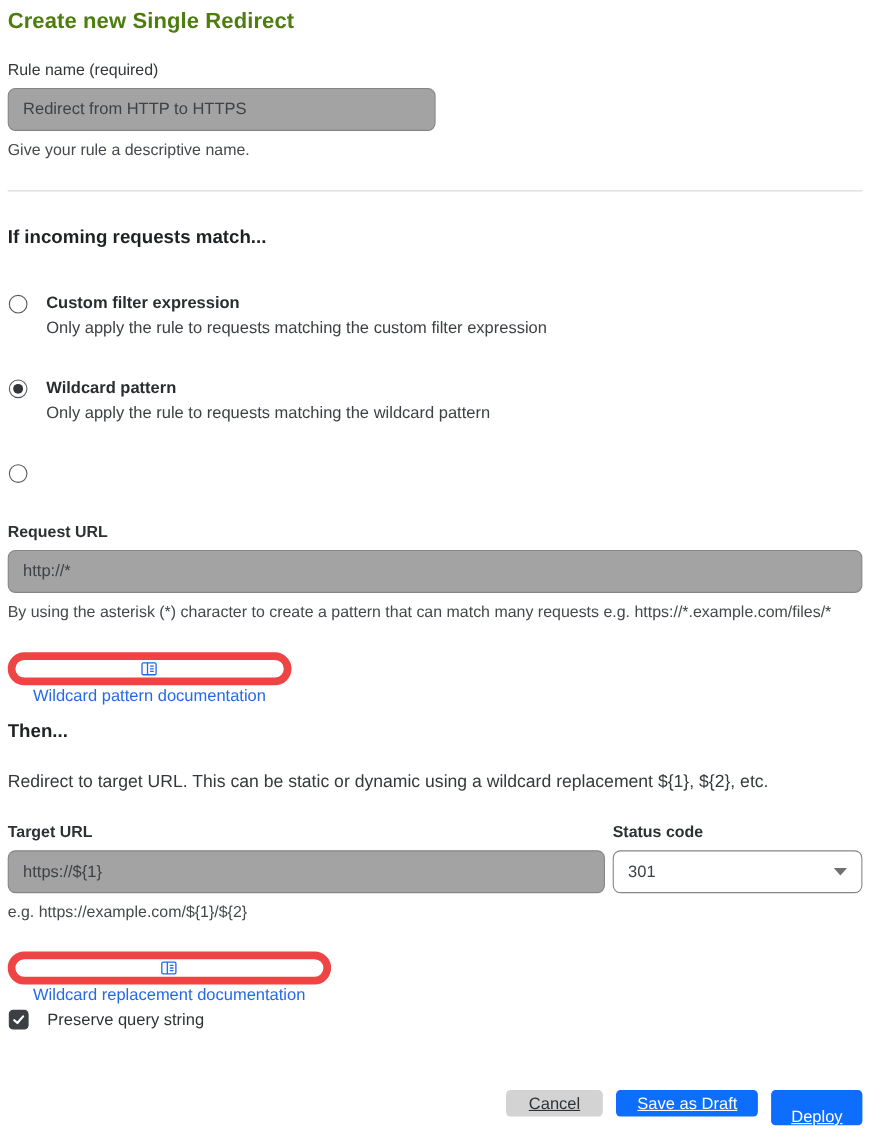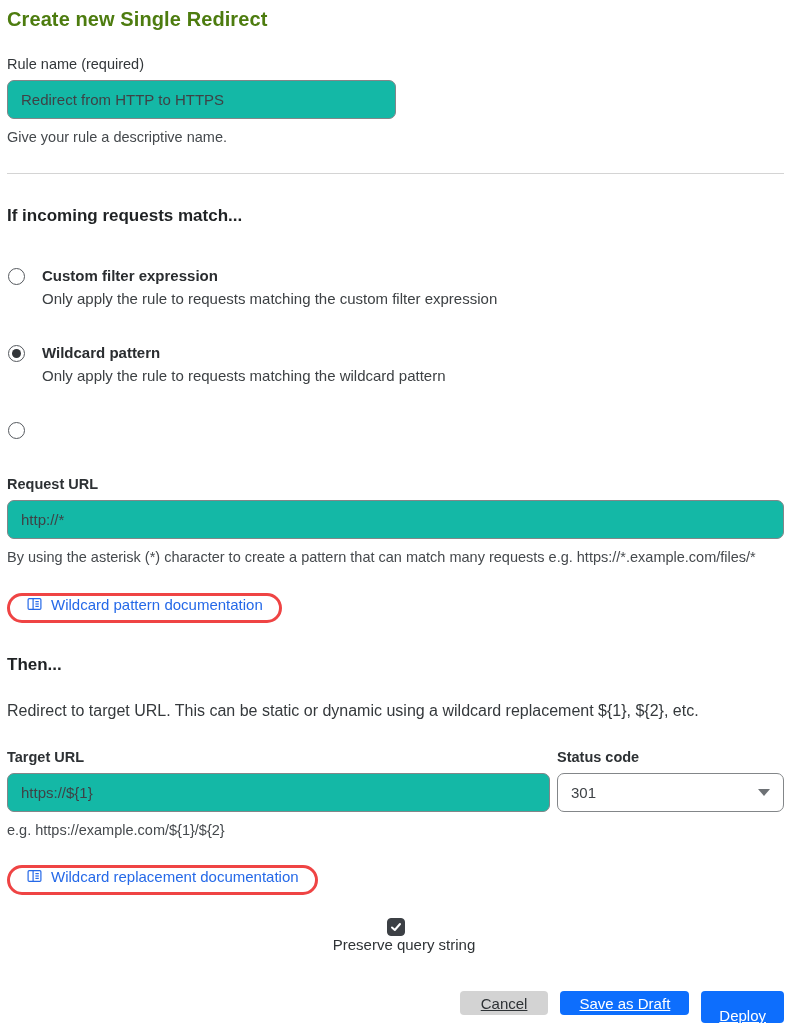--- a/index.html
+++ b/index.html
@@ -29,21 +29,21 @@
   .field-label.semibold { font-weight: 600; color: #2d3134; }
   .text-input {
     display: block;
     height: 39px;
     border: 1px solid #838689;
     border-radius: 7px;
     padding: 0 13px;
     font-family: "Liberation Sans", "DejaVu Sans", sans-serif;
     font-size: 15px;
     color: #3e4246;
-    background: #14b8a6;
+    background: #a3a3a3;
     outline: none;
     width: 100%;
   }
   .rule-name-input { width: 389px; }
   .help-text {
     font-size: 14.5px;
     color: #45494d;
     margin-top: 7px;
     line-height: 1.55;
   }
@@ -92,32 +92,33 @@
   }
   .radio-desc {
     font-size: 15px;
     color: #3d4144;
     margin-top: 5px;
   }
   .request-url-block { margin-top: 13px; }
   .url-help { max-width: 778px; }
   .doc-button {
     display: inline-flex;
-    align-items: flex-start;
+    align-items: center;
     gap: 8px;
     margin-top: 24px;
     padding: 0 16px;
     height: 30px;
     background: #fff;
-    border: 3px solid #ef4444;
+    border: 7px solid #ef4444;
     border-radius: 999px;
     color: #2569e8;
     font-family: "Liberation Sans", "DejaVu Sans", sans-serif;
     font-size: 15px;
     cursor: pointer;
+    flex-direction: column;
   }
   .doc-button svg { display: block; }
   .then-desc {
     font-size: 16px;
     color: #35393c;
     margin-top: 27px;
   }
   .target-row {
     display: flex;
     gap: 7px;
@@ -142,21 +143,20 @@
     width: 0; height: 0;
     border-left: 6px solid transparent;
     border-right: 6px solid transparent;
     border-top: 7px solid #6d7175;
   }
   .checkbox-row {
     display: flex;
     align-items: center;
     margin-top: 23px;
     cursor: pointer;
-    flex-direction: column;
   }
   .checkbox-box {
     flex: 0 0 auto;
     width: 18px;
     height: 18px;
     border-radius: 4px;
     border: 1px solid #3c4045;
     background: #fff;
     margin-left: 1px;
     display: flex;

